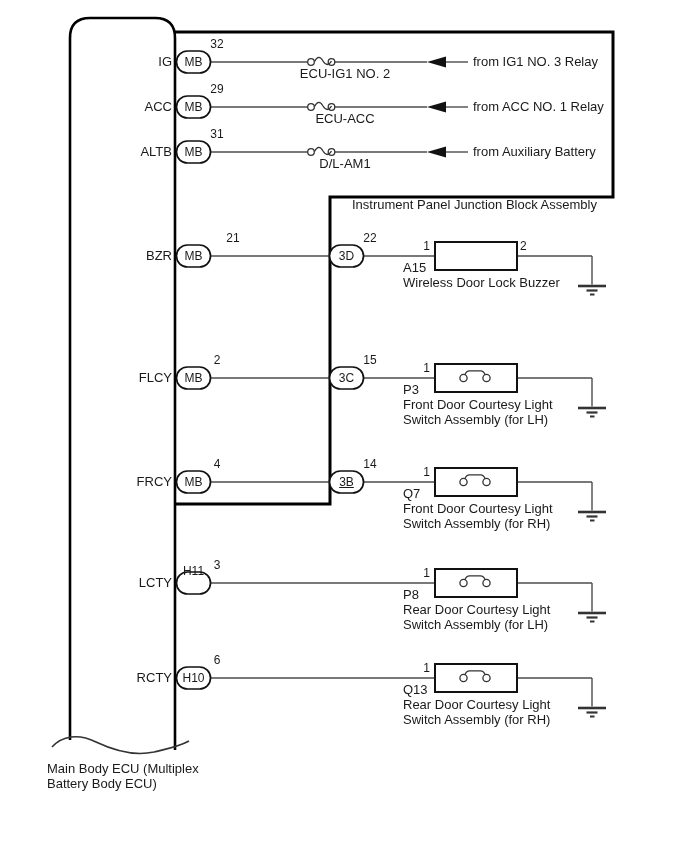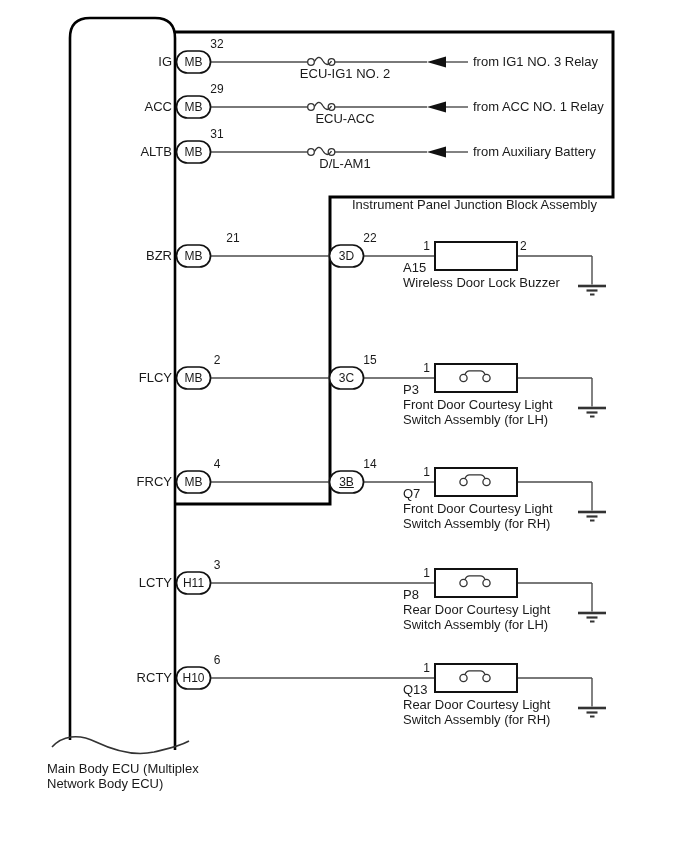--- a/index.html
+++ b/index.html
@@ -169,21 +169,21 @@
     <g fill="#ffffff" stroke="#111111" stroke-width="1.7">
       <rect x="329.5" y="245" width="34" height="22" rx="11" ry="11"></rect>
       <rect x="329.5" y="367" width="34" height="22" rx="11" ry="11"></rect>
       <rect x="329.5" y="471" width="34" height="22" rx="11" ry="11"></rect>
     </g>
   </svg>
 
   <div class="t" style="left:352px;top:198px;">Instrument Panel Junction Block Assembly</div>
 
   <div class="t" style="left:47px;top:762px;">Main Body ECU (Multiplex</div>
-  <div class="t" style="left:47px;top:777px;">Network Body ECU)</div>
+  <div class="t" style="left:47px;top:777px;">Battery Body ECU)</div>
 
   <div class="t r" style="left:92px;top:55px;width:80px;">IG</div>
   <div class="t num c" style="left:176px;top:38px;width:34px;">32</div>
   <div class="t oval-label" style="left:176.5px;top:51px;">MB</div>
   <div class="t c" style="left:271px;top:67px;width:100px;">ECU-IG1 NO. 2</div>
   <div class="t" style="left:473px;top:55px;">from IG1 NO. 3 Relay</div>
 
   <div class="t r" style="left:92px;top:100px;width:80px;">ACC</div>
   <div class="t num c" style="left:176px;top:83px;width:34px;">29</div>
   <div class="t oval-label" style="left:176.5px;top:96px;">MB</div>
@@ -221,21 +221,21 @@
   <div class="t oval-label" style="left:176.5px;top:471px;">MB</div>
   <div class="t num c" style="left:329px;top:458px;width:34px;">14</div>
   <div class="t oval-label" style="left:329.5px;top:471px;text-decoration:underline;">3B</div>
   <div class="t num r" style="left:400px;top:466px;width:30px;">1</div>
   <div class="t" style="left:403px;top:487px;">Q7</div>
   <div class="t" style="left:403px;top:502px;">Front Door Courtesy Light</div>
   <div class="t" style="left:403px;top:517px;">Switch Assembly (for RH)</div>
 
   <div class="t r" style="left:92px;top:576px;width:80px;">LCTY</div>
   <div class="t num c" style="left:176px;top:559px;width:34px;">3</div>
-  <div class="t oval-label" style="left:176.5px;top:572px;">H11</div>
+  <div class="t oval-label" style="left:176.5px;top:560px;">H11</div>
   <div class="t num r" style="left:400px;top:567px;width:30px;">1</div>
   <div class="t" style="left:403px;top:588px;">P8</div>
   <div class="t" style="left:403px;top:603px;">Rear Door Courtesy Light</div>
   <div class="t" style="left:403px;top:618px;">Switch Assembly (for LH)</div>
 
   <div class="t r" style="left:92px;top:671px;width:80px;">RCTY</div>
   <div class="t num c" style="left:176px;top:654px;width:34px;">6</div>
   <div class="t oval-label" style="left:176.5px;top:667px;">H10</div>
   <div class="t num r" style="left:400px;top:662px;width:30px;">1</div>
   <div class="t" style="left:403px;top:683px;">Q13</div>

